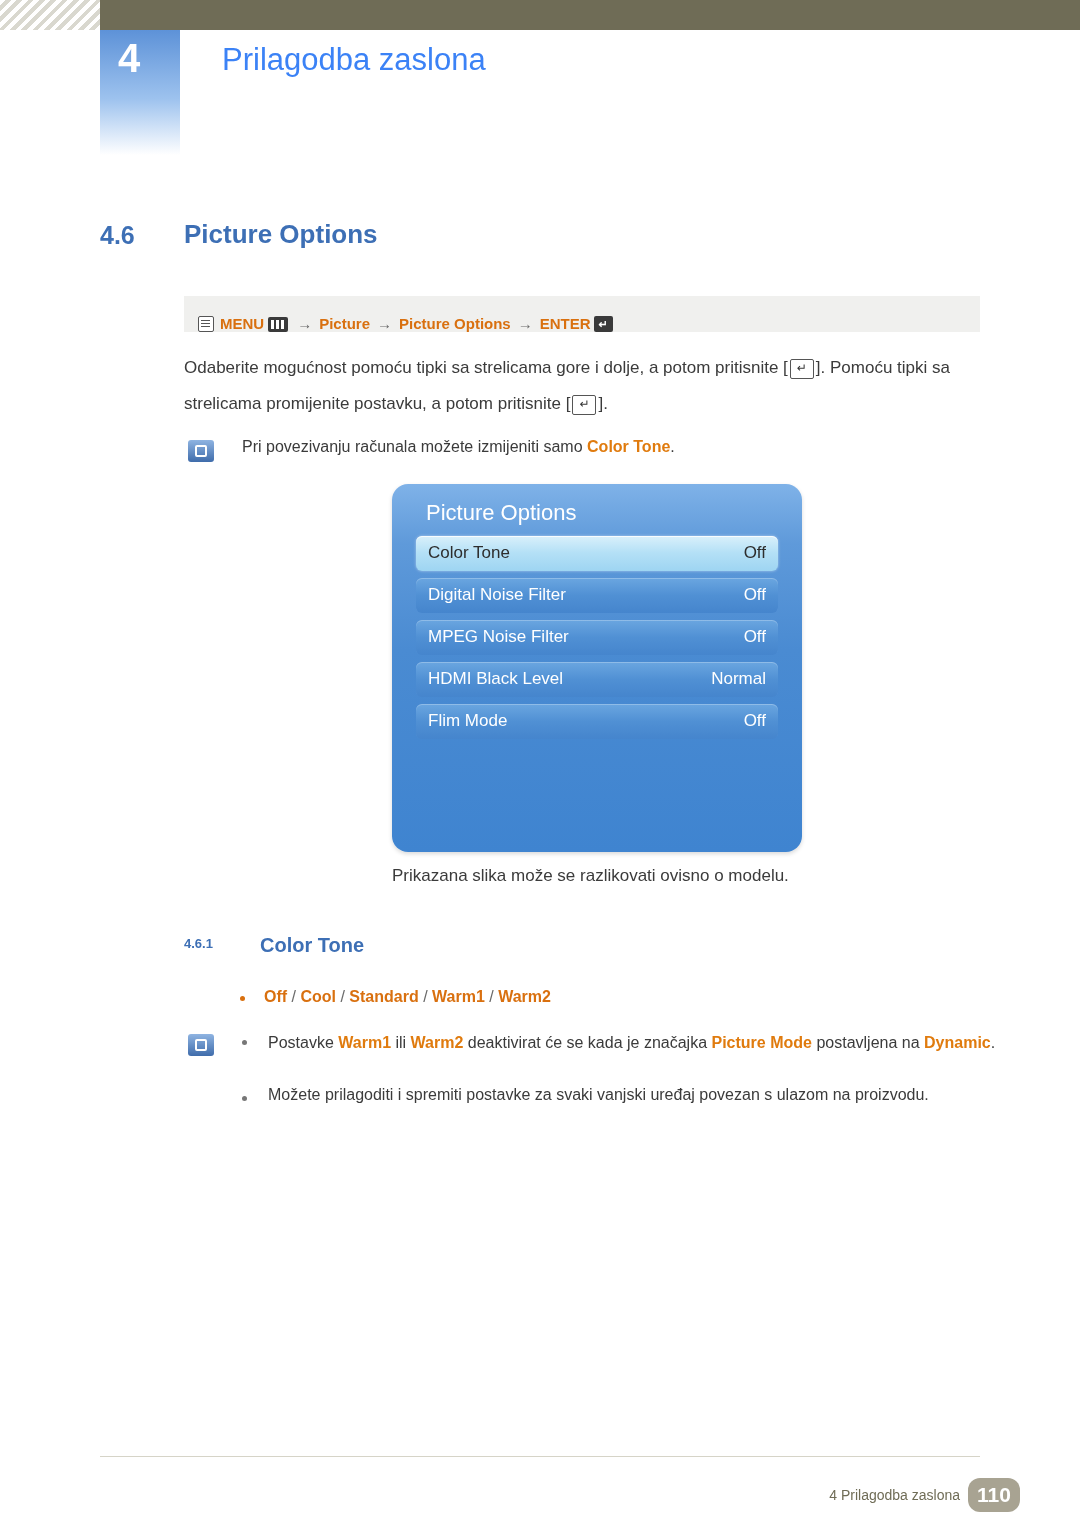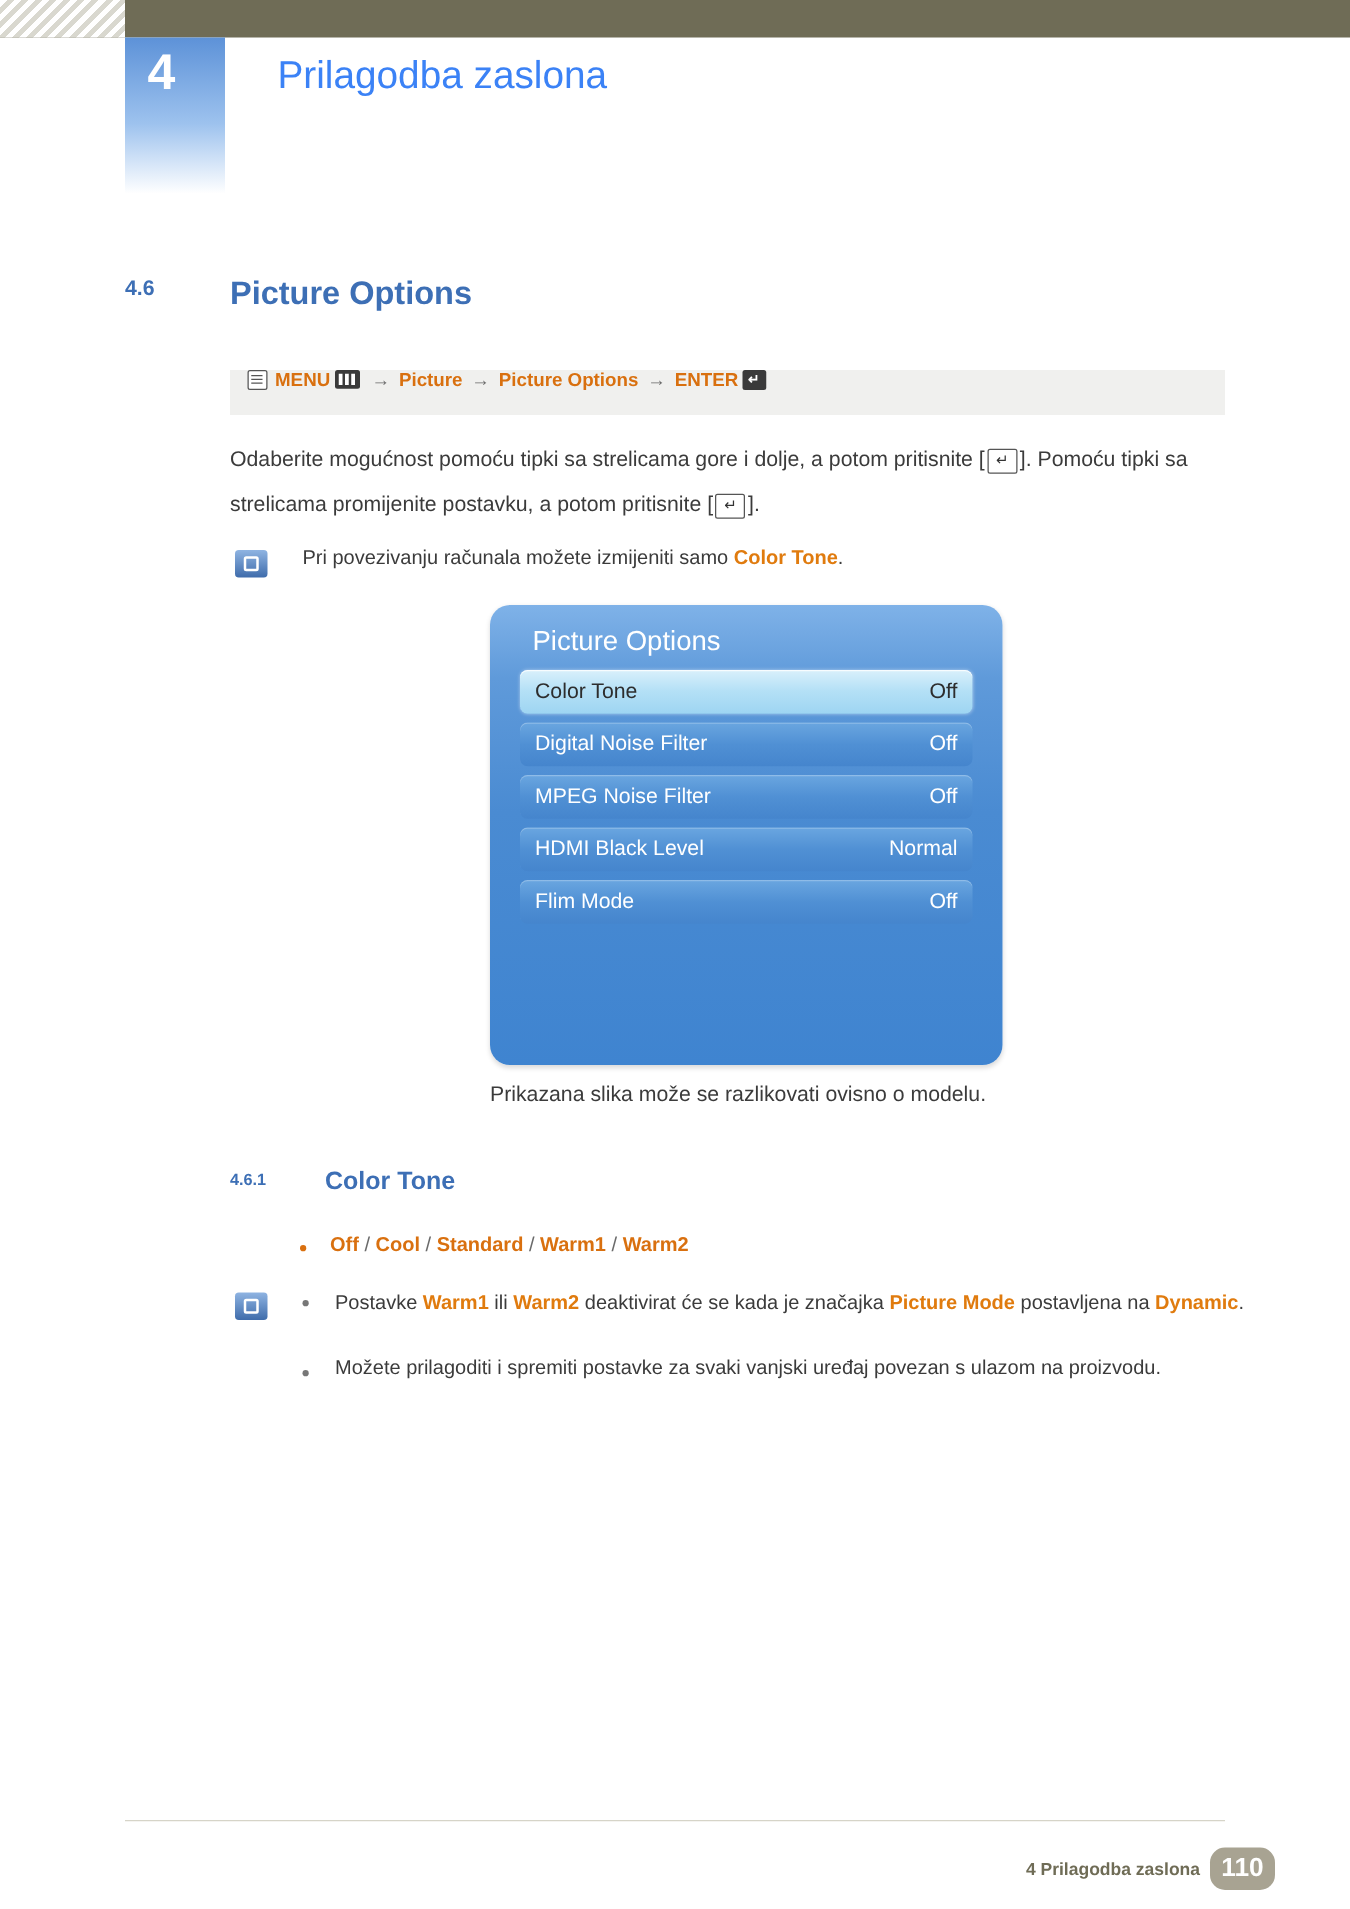--- a/index.html
+++ b/index.html
@@ -63,21 +63,21 @@
     font-size: 31px;
     font-weight: normal;
     color: #3b82f6;
   }
 
   
   .sec-num {
     position: absolute;
     top: 221px;
     left: 100px;
-    font-size: 17px;
+    font-size: 25px;
     font-weight: bold;
     color: #3d6fb5;
   }
   .sec-title {
     position: absolute;
     top: 219px;
     left: 184px;
     font-size: 26px;
     font-weight: bold;
     color: #3d6fb5;
@@ -85,21 +85,21 @@
 
   
   .menupath {
     position: absolute;
     top: 296px;
     left: 184px;
     width: 796px;
     height: 36px;
     background: #f0f0ee;
     display: flex;
-    align-items: flex-start;
+    align-items: flex-end;
     padding-left: 14px;
     box-sizing: border-box;
     font-size: 15px;
     color: #d9700f;
     font-weight: bold;
   }
   .menupath .sep {
     color: #6a6a6a;
     font-weight: normal;
     margin: 0 7px;
@@ -346,21 +346,21 @@
     top: 1456px;
     width: 880px;
     height: 1px;
     background: #d6d4c8;
   }
   .footer-text {
     position: absolute;
     right: 120px;
     top: 1487px;
     font-size: 14px;
-    font-weight: bold;
+    font-weight: normal;
     color: #6f6c56;
   }
   .footer-page {
     position: absolute;
     right: 60px;
     top: 1478px;
     width: 52px;
     height: 34px;
     background: #a8a392;
     color: #ffffff;

